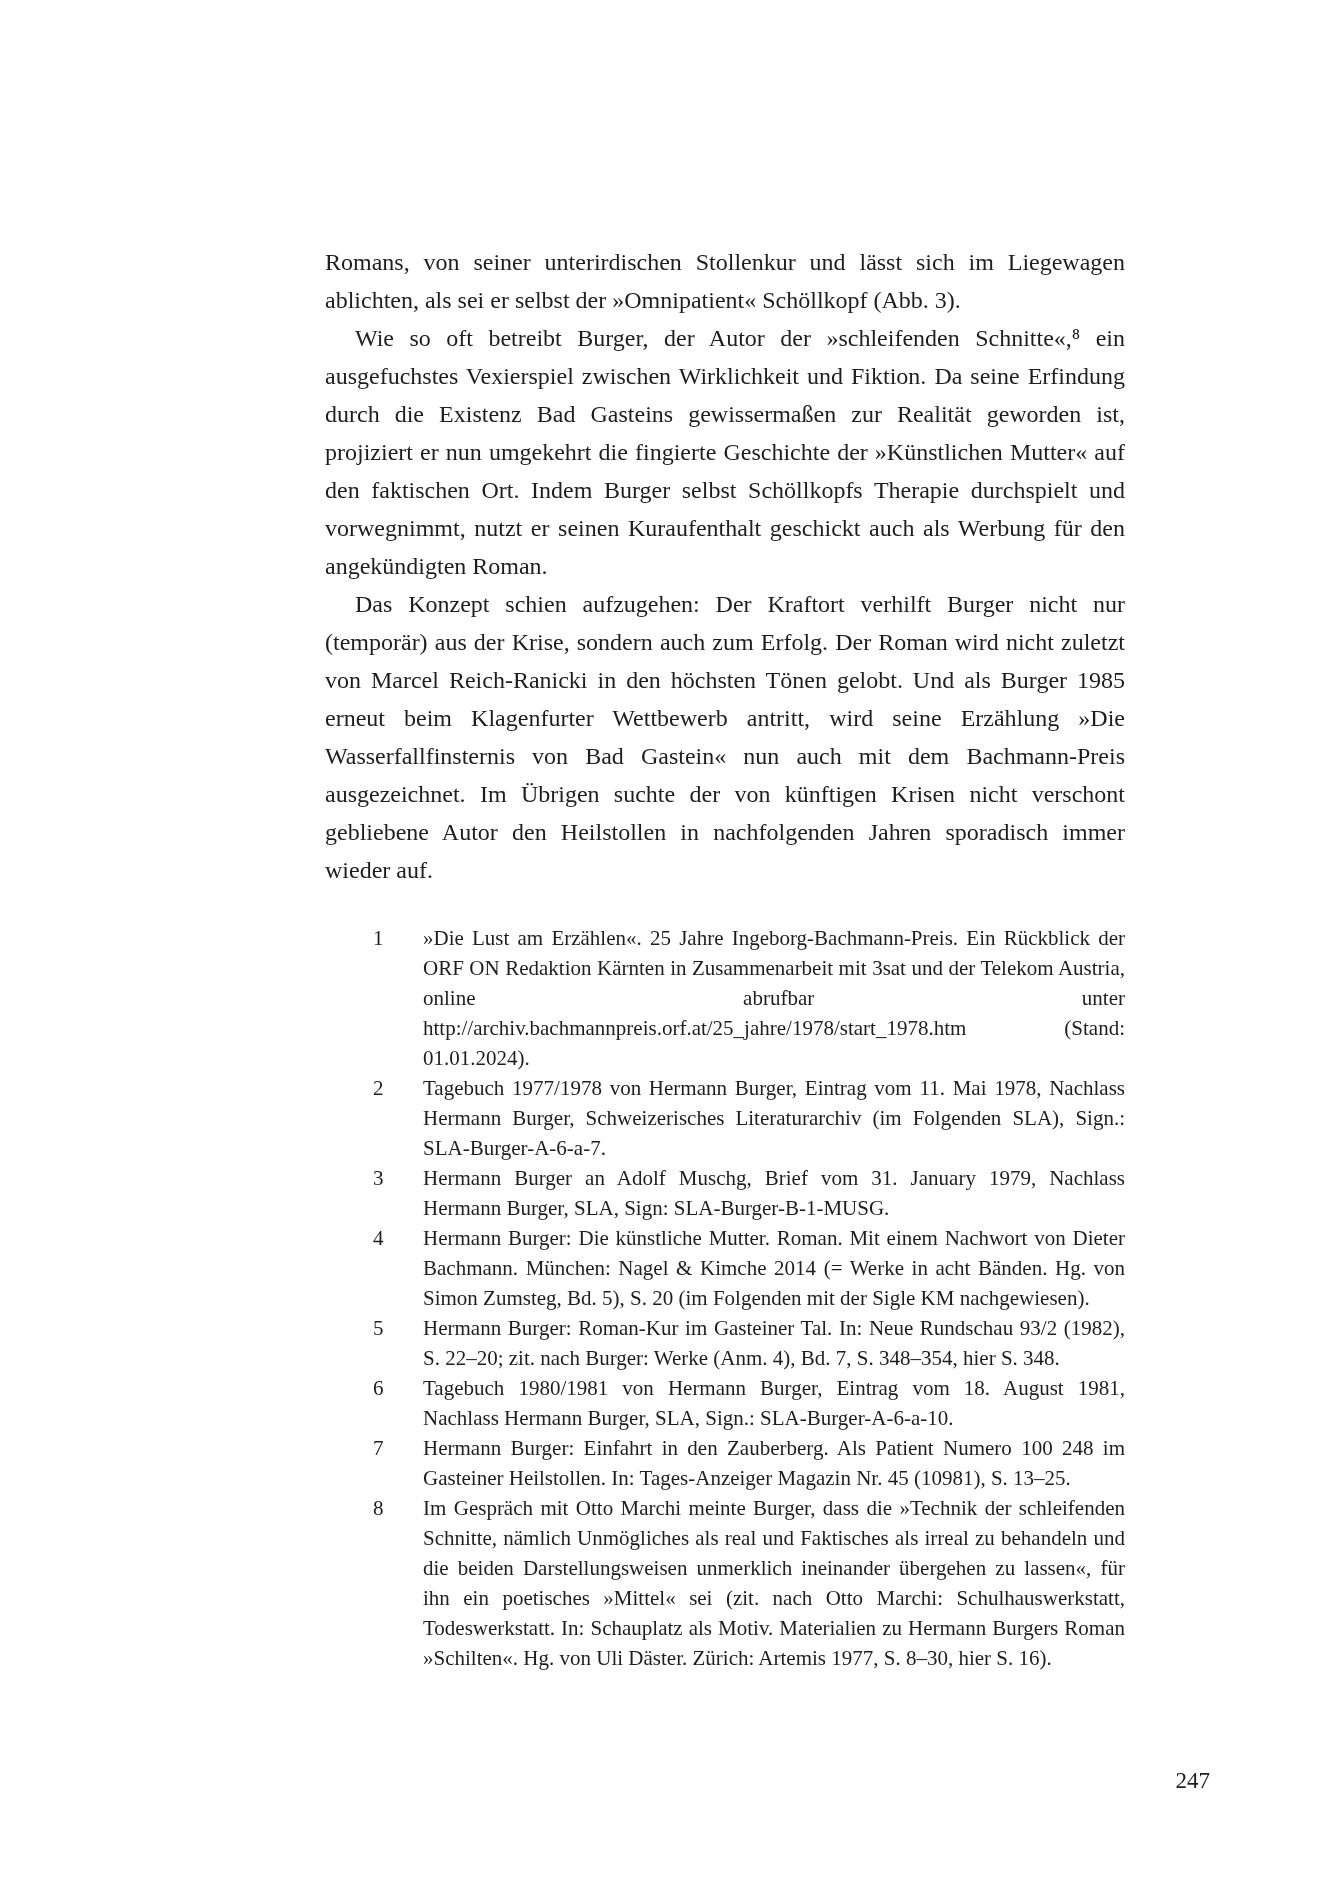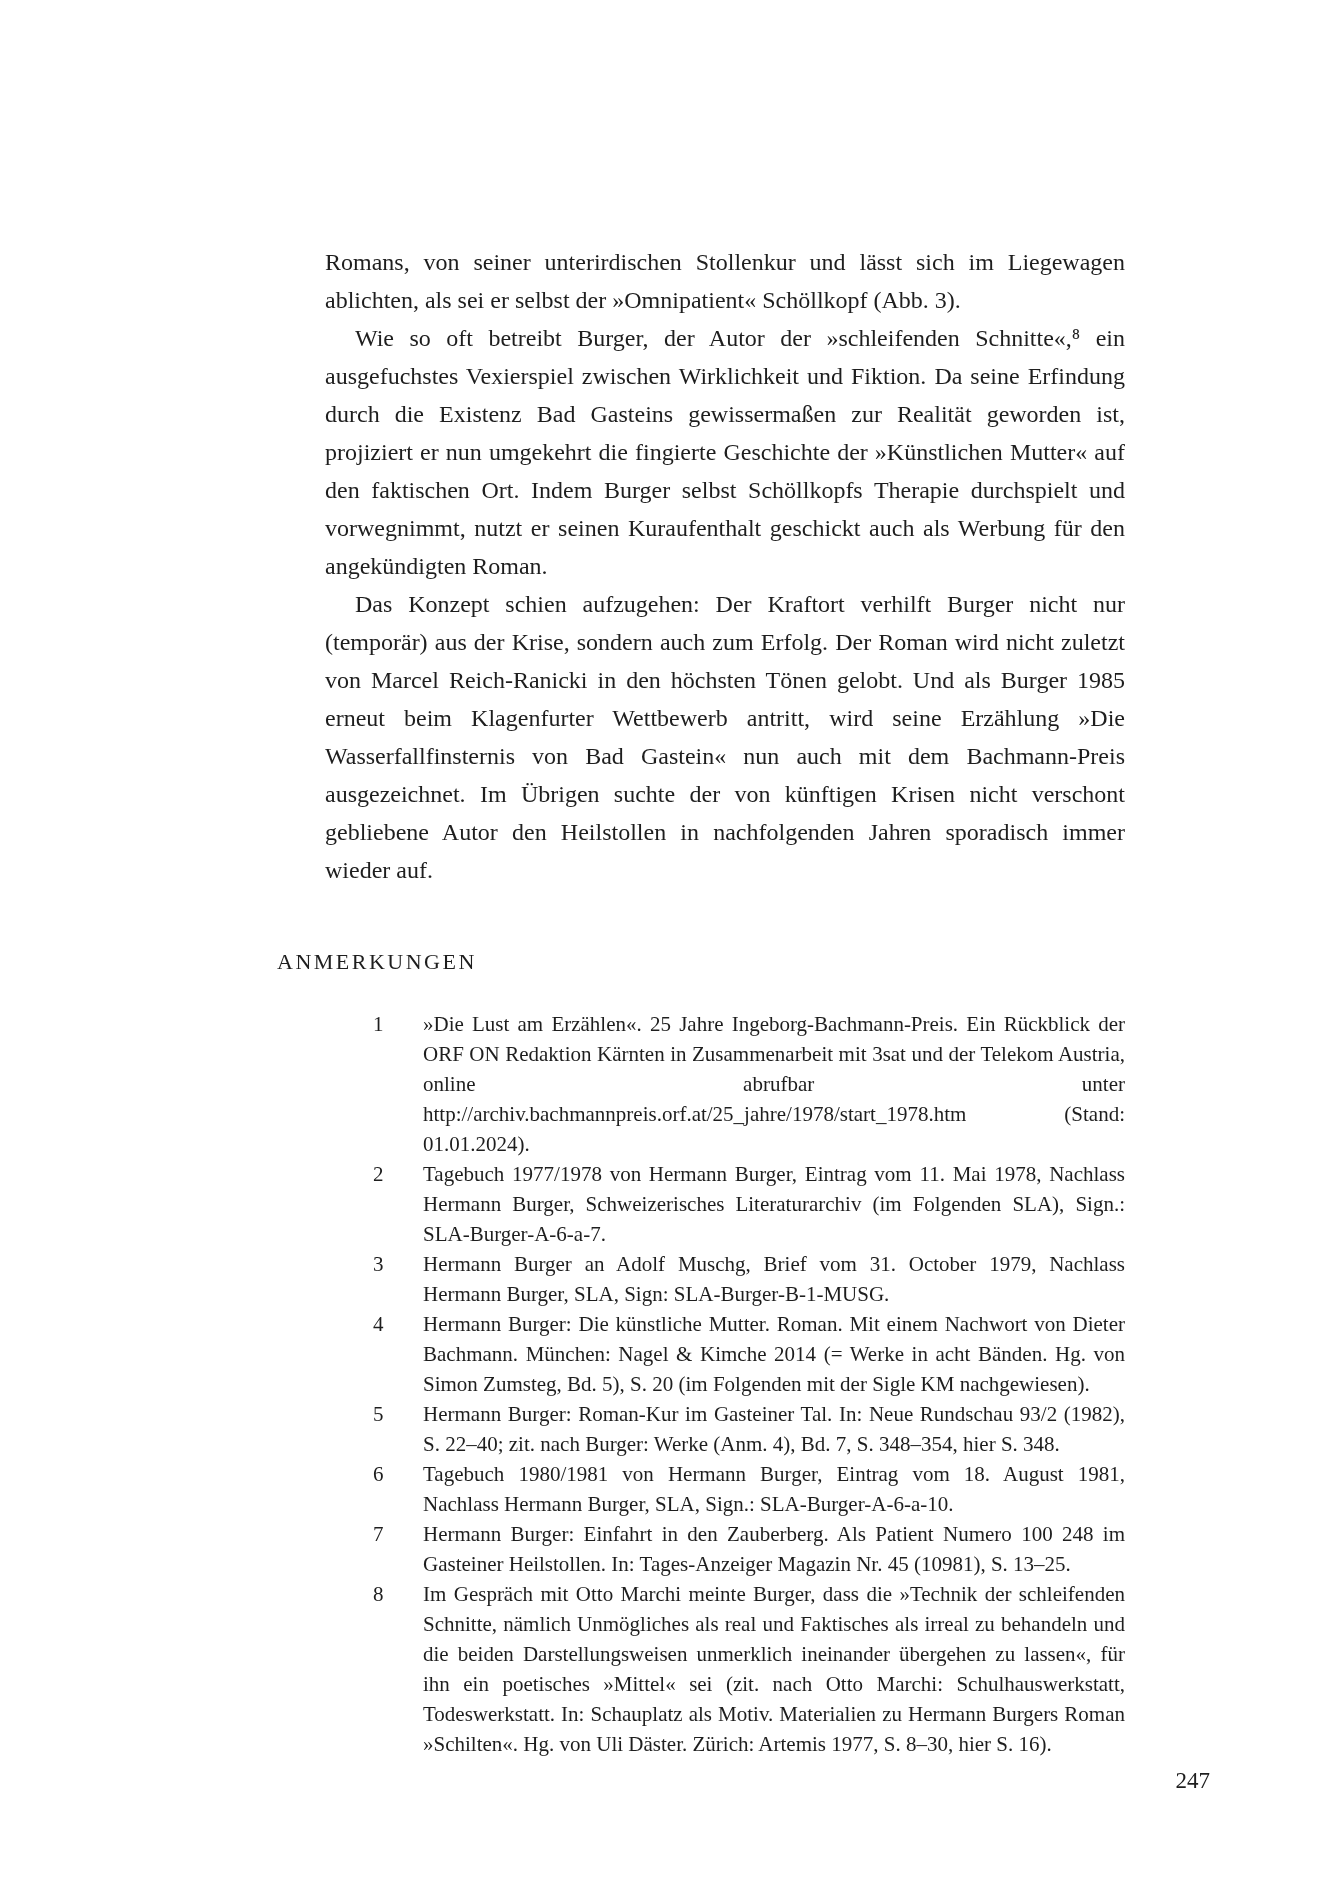--- a/index.html
+++ b/index.html
@@ -72,42 +72,41 @@
 
 <div class="page">
   <div class="content">
 
     <div class="body-text">
       <p>Romans, von seiner unterirdischen Stollenkur und lässt sich im Liegewagen ablichten, als sei er selbst der »Omnipatient« Schöllkopf (Abb. 3).</p>
       <p class="indent">Wie so oft betreibt Burger, der Autor der »schleifenden Schnitte«,⁸ ein ausgefuchstes Vexierspiel zwischen Wirklichkeit und Fiktion. Da seine Erfindung durch die Existenz Bad Gasteins gewissermaßen zur Realität geworden ist, projiziert er nun umgekehrt die fingierte Geschichte der »Künstlichen Mutter« auf den faktischen Ort. Indem Burger selbst Schöllkopfs Therapie durchspielt und vorwegnimmt, nutzt er seinen Kuraufenthalt geschickt auch als Werbung für den angekündigten Roman.</p>
       <p class="indent">Das Konzept schien aufzugehen: Der Kraftort verhilft Burger nicht nur (temporär) aus der Krise, sondern auch zum Erfolg. Der Roman wird nicht zuletzt von Marcel Reich-Ranicki in den höchsten Tönen gelobt. Und als Burger 1985 erneut beim Klagenfurter Wettbewerb antritt, wird seine Erzählung »Die Wasserfallfinsternis von Bad Gastein« nun auch mit dem Bachmann-Preis ausgezeichnet. Im Übrigen suchte der von künftigen Krisen nicht verschont gebliebene Autor den Heilstollen in nachfolgenden Jahren sporadisch immer wieder auf.</p>
     </div>
 
-    <h2 class="notes-heading">ANMERKUNGEN</h2>
 
     <div class="footnotes">
       <div class="fn">
         <span class="fn-num">1</span>
         <span class="fn-text">»Die Lust am Erzählen«. 25 Jahre Ingeborg-Bachmann-Preis. Ein Rückblick der ORF ON Redaktion Kärnten in Zusammenarbeit mit 3sat und der Telekom Austria, online abrufbar unter http://archiv.bachmannpreis.orf.at/25_jahre/1978/start_1978.htm (Stand: 01.01.2024).</span>
       </div>
       <div class="fn">
         <span class="fn-num">2</span>
         <span class="fn-text">Tagebuch 1977/1978 von Hermann Burger, Eintrag vom 11. Mai 1978, Nachlass Hermann Burger, Schweizerisches Literaturarchiv (im Folgenden SLA), Sign.: SLA-Burger-A-6-a-7.</span>
       </div>
       <div class="fn">
         <span class="fn-num">3</span>
-        <span class="fn-text">Hermann Burger an Adolf Muschg, Brief vom 31. October 1979, Nachlass Hermann Burger, SLA, Sign: SLA-Burger-B-1-MUSG.</span>
+        <span class="fn-text">Hermann Burger an Adolf Muschg, Brief vom 31. January 1979, Nachlass Hermann Burger, SLA, Sign: SLA-Burger-B-1-MUSG.</span>
       </div>
       <div class="fn">
         <span class="fn-num">4</span>
         <span class="fn-text">Hermann Burger: Die künstliche Mutter. Roman. Mit einem Nachwort von Dieter Bachmann. München: Nagel &amp; Kimche 2014 (= Werke in acht Bänden. Hg. von Simon Zumsteg, Bd. 5), S. 20 (im Folgenden mit der Sigle KM nachgewiesen).</span>
       </div>
       <div class="fn">
         <span class="fn-num">5</span>
-        <span class="fn-text">Hermann Burger: Roman-Kur im Gasteiner Tal. In: Neue Rundschau 93/2 (1982), S. 22–40; zit. nach Burger: Werke (Anm. 4), Bd. 7, S. 348–354, hier S. 348.</span>
+        <span class="fn-text">Hermann Burger: Roman-Kur im Gasteiner Tal. In: Neue Rundschau 93/2 (1982), S. 22–20; zit. nach Burger: Werke (Anm. 4), Bd. 7, S. 348–354, hier S. 348.</span>
       </div>
       <div class="fn">
         <span class="fn-num">6</span>
         <span class="fn-text">Tagebuch 1980/1981 von Hermann Burger, Eintrag vom 18. August 1981, Nachlass Hermann Burger, SLA, Sign.: SLA-Burger-A-6-a-10.</span>
       </div>
       <div class="fn">
         <span class="fn-num">7</span>
         <span class="fn-text">Hermann Burger: Einfahrt in den Zauberberg. Als Patient Numero 100 248 im Gasteiner Heilstollen. In: Tages-Anzeiger Magazin Nr. 45 (10981), S. 13–25.</span>
       </div>
       <div class="fn">

